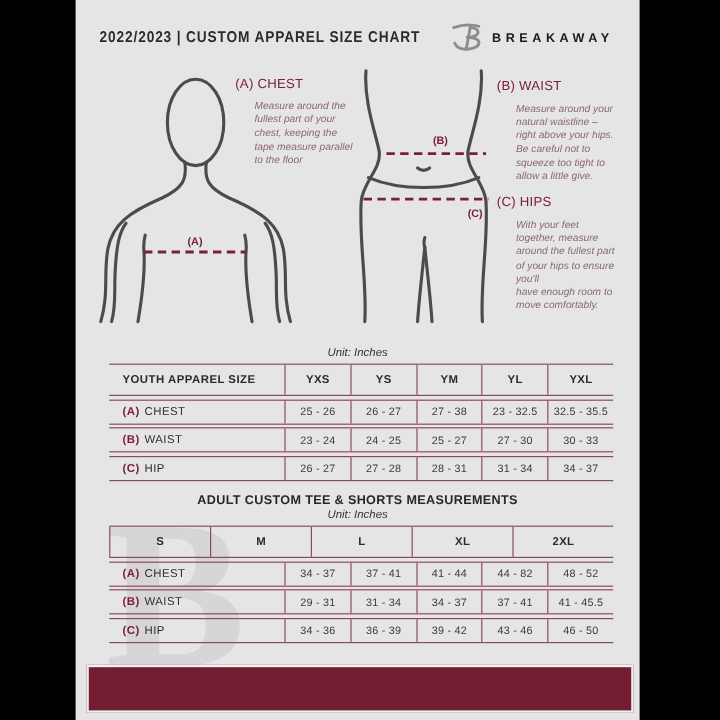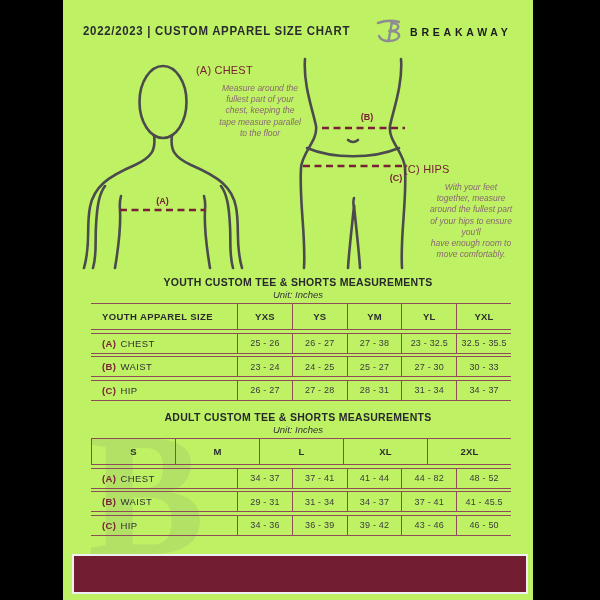--- a/index.html
+++ b/index.html
@@ -3,21 +3,21 @@
 <meta charset="utf-8">
 <style>
   html,body { margin:0; padding:0; }
   body {
     width:600px; height:600px; position:relative; overflow:hidden;
     background:#000000;
     font-family:"Liberation Sans", sans-serif;
   }
   .page {
     position:absolute; left:63px; top:0; width:470px; height:600px;
-    background:#bef264; overflow:hidden;
+    background:#e5e5e5; overflow:hidden;
   }
   
   .hdr-title {
     position:absolute; left:20px; top:23px; white-space:nowrap;
     font-size:13px; font-weight:bold; color:#2b2b2f; letter-spacing:0.8px;
     transform:scaleX(0.88); transform-origin:left top;
   }
   .logo-svg { position:absolute; left:313px; top:14px; }
   .brand {
     position:absolute; left:347px; top:26px; font-size:10.5px; font-weight:bold;
@@ -26,21 +26,21 @@
   
   .fig { position:absolute; overflow:visible; }
   .outline { fill:none; stroke:#4b4b4e; stroke-width:2.6; stroke-linecap:round; }
   .meas { fill:none; stroke:#7a2036; stroke-width:2.3; stroke-dasharray:7 4.5; }
   .marker { font-family:"Liberation Sans",sans-serif; font-size:9px; font-weight:bold; fill:#7a2036; }
   
   .instr { position:absolute; }
   .instr h3 { margin:0; font-size:11px; font-weight:normal; color:#7a2036; letter-spacing:0.2px; }
   .instr p {
     margin:7px 0 0 16px; font-size:8.5px; line-height:1.32; font-style:italic;
-    color:#8a6773; white-space:pre-line;text-align:center;
+    color:#8a6773; white-space:pre-line;
   }
   
   .sec-title {
     position:absolute; left:0; width:100%; text-align:center;
     font-size:10.5px; font-weight:bold; color:#28282c; letter-spacing:0.3px;
   }
   .sec-unit {
     position:absolute; left:0; width:100%; text-align:center;
     font-size:9.5px; font-style:italic; font-weight:normal; color:#333337;
   }
@@ -116,34 +116,42 @@
   </svg>
 
   <div class="instr" style="left:133px;top:64px;width:112px;">
     <h3>(A) CHEST</h3>
     <p>Measure around the
 fullest part of your
 chest, keeping the
 tape measure parallel
 to the floor</p>
   </div>
-  <div class="instr" style="left:341px;top:163px;width:118px;">
+  <div class="instr" style="left:351px;top:66px;width:116px;">
+    <h3>(B) WAIST</h3>
+    <p>Measure around your
+natural waistline –
+right above your hips.
+Be careful not to
+squeeze too tight to
+allow a little give.</p>
+  </div>
+  <div class="instr" style="left:351px;top:163px;width:118px;">
     <h3>(C) HIPS</h3>
     <p>With your feet
 together, measure
 around the fullest part
 of your hips to ensure
 you'll
 have enough room to
 move comfortably.</p>
   </div>
 
   <div class="watermark">B</div>
 
-  <div class="sec-title" style="top:276px;">YOUTH CUSTOM TEE &amp; SHORTS MEASUREMENTS</div>
   <div class="sec-unit" style="top:289px;">Unit: Inches</div>
 
   <div class="sizetable" style="top:303px;">
     <div class="trow thead">
       <div class="tcell tcell-label">YOUTH APPAREL SIZE</div>
       <div class="tcell">YXS</div>
       <div class="tcell">YS</div>
       <div class="tcell">YM</div>
       <div class="tcell">YL</div>
       <div class="tcell">YXL</div>

